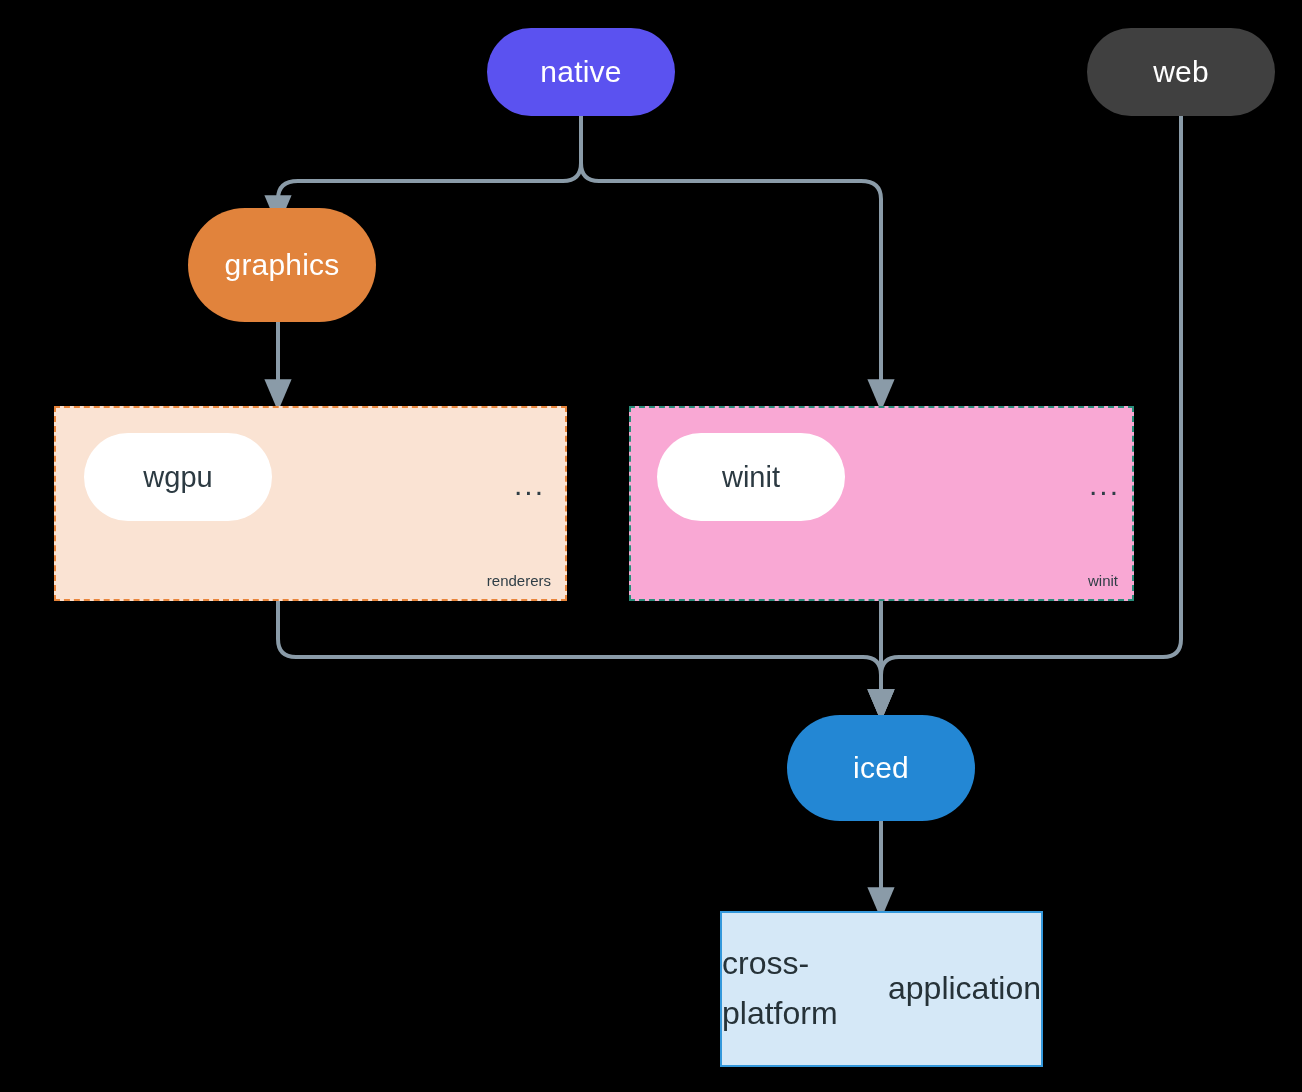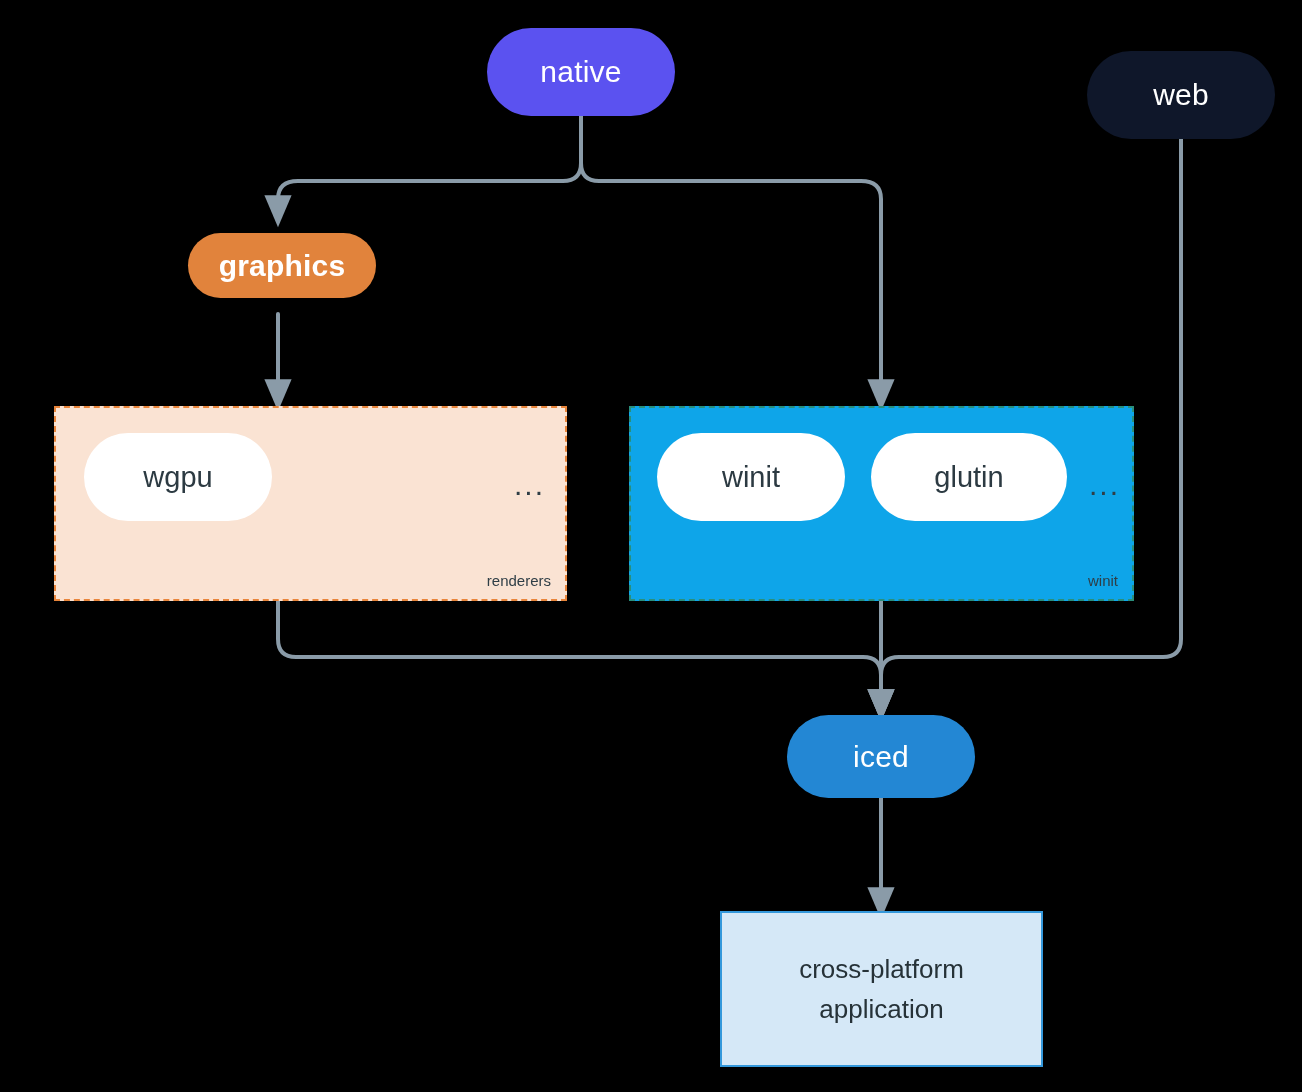--- a/index.html
+++ b/index.html
@@ -34,36 +34,36 @@
     justify-content: center;
     text-align: center;
   }
   .pill {
     border-radius: 999px;
     color: #ffffff;
     font-size: 30px;
     letter-spacing: 0.2px;
   }
   .pill-native { background: #5B52F0; }
-  .pill-web    { background: #0f172a; margin-top: 23px; }
+  .pill-web    { background: #404040; }
   .pill-graphics { background: #E1833C; }
   .pill-iced   { background: #2387D4; }
 
   .cluster {
     position: absolute;
     box-sizing: border-box;
     border-style: dashed;
     border-width: 2px;
   }
   .cluster-renderers {
     background: #FAE3D3;
     border-color: #E8853B;
   }
   .cluster-shells {
-    background: #0ea5e9;
+    background: #f9a8d4;
     border-color: #2A8F7C;
   }
   .cluster-label {
     position: absolute;
     right: 14px;
     bottom: 10px;
     font-size: 15px;
     color: #2F3E46;
   }
   .leaf-pill {
@@ -83,25 +83,25 @@
     font-size: 30px;
     line-height: 1;
     letter-spacing: 2px;
   }
   .rect-node {
     position: absolute;
     box-sizing: border-box;
     background: #D5E8F7;
     border: 2px solid #3498DB;
     display: flex;
-    flex-direction: column;
+    flex-direction: row;
     align-items: center;
     justify-content: center;
     color: #263238;
-    font-size: 26px;
+    font-size: 32px;
     line-height: 1.55;
   }
 </style>
 </head>
 <body>
 
 <div id="diagram-root">
 
   <svg class="edges-layer" width="1302" height="1092" viewBox="0 0 1302 1092" xmlns="http://www.w3.org/2000/svg">
     <defs>
@@ -129,44 +129,41 @@
   </svg>
 
   <div class="node pill pill-native" style="left:487px; top:28px; width:188px; height:88px;">
     <span>native</span>
   </div>
 
   <div class="node pill pill-web" style="left:1087px; top:28px; width:188px; height:88px;">
     <span>web</span>
   </div>
 
-  <div class="node pill pill-graphics" style="left:188px; top:233px; width:188px; height:65px;font-weight:bold;">
+  <div class="node pill pill-graphics" style="left:188px; top:208px; width:188px; height:114px;">
     <span>graphics</span>
   </div>
 
   <div class="cluster cluster-renderers" style="left:22px; top:406px; width:513px; height:195px;margin-left:32px;">
     <div class="leaf-pill" style="left:28px; top:25px; width:188px; height:88px;">
       <span>wgpu</span>
     </div>
     <span class="ellipsis" style="left:458px; top:62px;">...</span>
     <span class="cluster-label">renderers</span>
   </div>
 
   <div class="cluster cluster-shells" style="left:629px; top:406px; width:505px; height:195px;">
     <div class="leaf-pill" style="left:26px; top:25px; width:188px; height:88px;">
       <span>winit</span>
     </div>
-    <div class="leaf-pill" style="left:240px; top:25px; width:196px; height:88px;">
-      <span>glutin</span>
-    </div>
     <span class="ellipsis" style="left:458px; top:62px;">...</span>
     <span class="cluster-label">winit</span>
   </div>
 
-  <div class="node pill pill-iced" style="left:787px; top:715px; width:188px; height:83px;">
+  <div class="node pill pill-iced" style="left:787px; top:715px; width:188px; height:106px;">
     <span>iced</span>
   </div>
 
   <div class="rect-node" style="left:720px; top:911px; width:323px; height:156px;">
     <span>cross-platform</span>
     <span>application</span>
   </div>
 
 </div>
 

